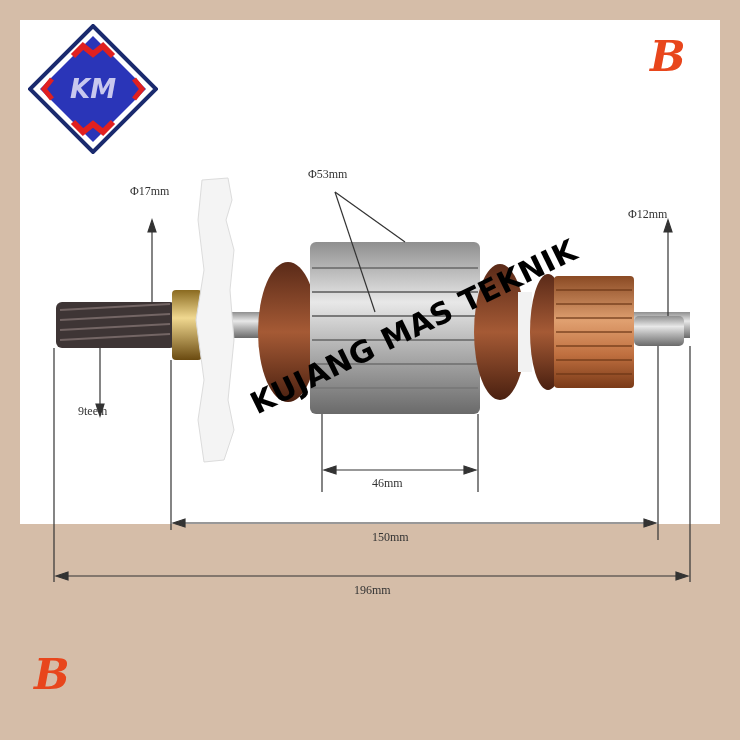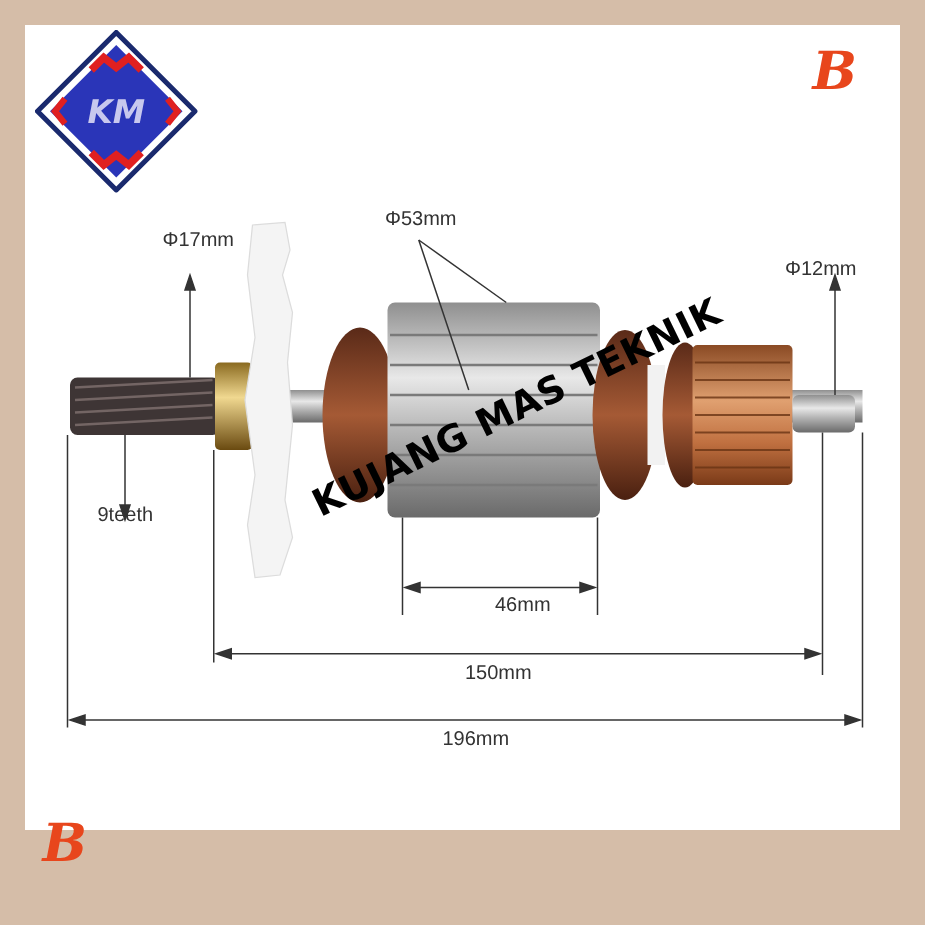--- a/index.html
+++ b/index.html
@@ -1,19 +1,19 @@
 <!DOCTYPE html>
 <html><head>
 <meta charset="utf-8">
 <style>
   html,body{margin:0;padding:0;}
   body{width:740px;height:740px;background:#d5bda8;position:relative;overflow:hidden;font-family:"Liberation Serif",serif;}
-  .canvas{position:absolute;left:20px;top:20px;width:700px;height:644px;background:#ffffff;}
+  .canvas{position:absolute;left:20px;top:20px;width:700px;height:504px;background:#ffffff;}
   .abs{position:absolute;}
-  .dimtext{font-family:Liberation Sans, sans-serif;font-size:16px;color:#333;white-space:nowrap;}
+  .dimtext{font-family:Liberation Serif, serif;font-size:12px;color:#333;white-space:nowrap;}
   .brand-b{font-family:"DejaVu Serif","Liberation Serif",serif;font-style:italic;font-weight:bold;font-size:42px;color:#e8461c;line-height:1;}
   .watermark{font-family:"DejaVu Sans","Liberation Sans",sans-serif;font-weight:bold;font-size:30px;color:#000;white-space:nowrap;transform-origin:left bottom;transform:rotate(-26deg);letter-spacing:0.5px;}
 </style>
 </head>
 <body>
 
 <div class="canvas">
 
   <svg class="abs" style="left:8px;top:4px" width="130" height="130" viewBox="0 0 130 130">
     <polygon points="65,2 128,65 65,128 2,65" fill="#ffffff" stroke="#1a2a6e" stroke-width="4"></polygon>
@@ -128,18 +128,18 @@
       <line x1="38" y1="556" x2="666" y2="556"></line>
       <polygon points="36,556 48,552 48,560"></polygon>
         <polygon points="668,556 656,552 656,560"></polygon>
     </g>
   </svg>
 
   <div class="abs dimtext" style="left:110px;top:164px">Φ17mm</div>
   <div class="abs dimtext" style="left:288px;top:147px">Φ53mm</div>
   <div class="abs dimtext" style="left:608px;top:187px">Φ12mm</div>
   <div class="abs dimtext" style="left:58px;top:384px">9teeth</div>
-  <div class="abs dimtext" style="left:376px;top:456px">46mm</div>
+  <div class="abs dimtext" style="left:352px;top:456px">46mm</div>
   <div class="abs dimtext" style="left:352px;top:510px">150mm</div>
   <div class="abs dimtext" style="left:334px;top:563px">196mm</div>
 
   <div class="abs watermark" style="left:240px;top:366px">KUJANG MAS TEKNIK</div>
 </div>
 
 </body></html>

